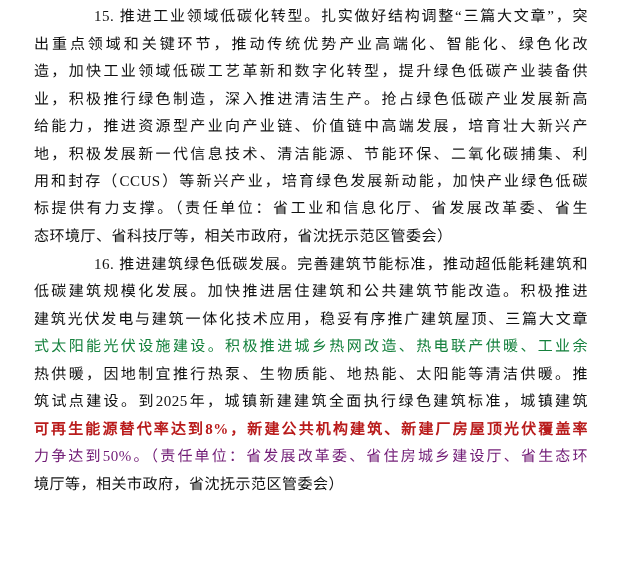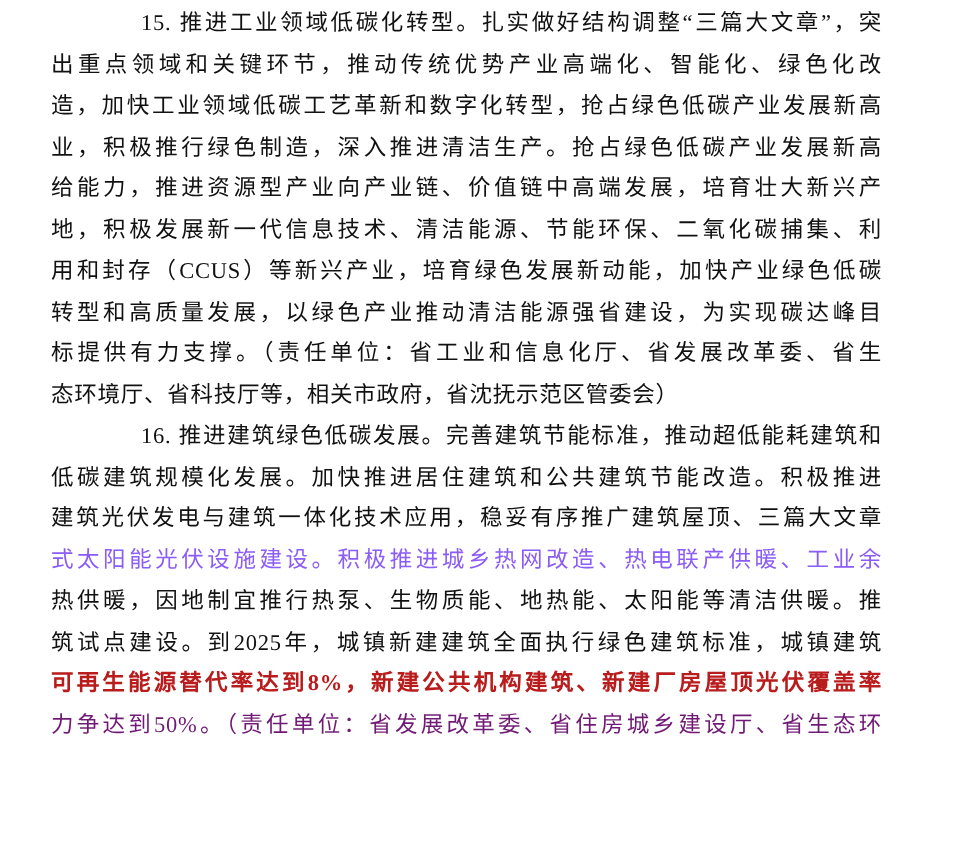--- a/index.html
+++ b/index.html
@@ -43,32 +43,32 @@
     text-align-last: left;
   }
 </style>
 </head>
 <body>
 
 <div class="page" id="doc-root" style="background: rgb(255, 255, 255);">
     <div class="paragraph">
       <div class="line first" style="color: rgb(17, 17, 17);">15. 推进工业领域低碳化转型。扎实做好结构调整“三篇大文章”，突</div>
       <div class="line" style="color: rgb(17, 17, 17);">出重点领域和关键环节，推动传统优势产业高端化、智能化、绿色化改</div>
-      <div class="line" style="color: rgb(17, 17, 17);">造，加快工业领域低碳工艺革新和数字化转型，抢占绿色低碳产业发展新高</div>
+      <div class="line" style="color: rgb(17, 17, 17);">造，加快工业领域低碳工艺革新和数字化转型，提升绿色低碳产业装备供</div>
       <div class="line" style="color: rgb(17, 17, 17);">业，积极推行绿色制造，深入推进清洁生产。抢占绿色低碳产业发展新高</div>
       <div class="line" style="color: rgb(17, 17, 17);">给能力，推进资源型产业向产业链、价值链中高端发展，培育壮大新兴产</div>
       <div class="line" style="color: rgb(17, 17, 17);">地，积极发展新一代信息技术、清洁能源、节能环保、二氧化碳捕集、利</div>
       <div class="line" style="color: rgb(17, 17, 17);">用和封存（CCUS）等新兴产业，培育绿色发展新动能，加快产业绿色低碳</div>
-      <div class="line" style="color: rgb(17, 17, 17);">转型和高质量发展，以绿色产业推动清洁能源强省建设，为实现碳达峰目</div>
       <div class="line" style="color: rgb(17, 17, 17); font-family: Liberation Mono, monospace;">标提供有力支撑。（责任单位：省工业和信息化厅、省发展改革委、省生</div>
       <div class="line last" style="color: rgb(17, 17, 17);">态环境厅、省科技厅等，相关市政府，省沈抚示范区管委会）</div>
     </div>
     <div class="paragraph">
       <div class="line first" style="color: rgb(17, 17, 17);">16. 推进建筑绿色低碳发展。完善建筑节能标准，推动超低能耗建筑和</div>
       <div class="line" style="color: rgb(17, 17, 17);">低碳建筑规模化发展。加快推进居住建筑和公共建筑节能改造。积极推进</div>
       <div class="line" style="color: rgb(17, 17, 17);">建筑光伏发电与建筑一体化技术应用，稳妥有序推广建筑屋顶、三篇大文章</div>
-      <div class="line" style="color: #8b5cf6;">式太阳能光伏设施建设。积极推进城乡热网改造、热电联产供暖、工业余</div>
+      <div class="line" style="color: #15803d;">式太阳能光伏设施建设。积极推进城乡热网改造、热电联产供暖、工业余</div>
       <div class="line" style="color: rgb(17, 17, 17);">热供暖，因地制宜推行热泵、生物质能、地热能、太阳能等清洁供暖。推</div>
       <div class="line" style="color: rgb(17, 17, 17);">筑试点建设。到2025年，城镇新建建筑全面执行绿色建筑标准，城镇建筑</div>
       <div class="line" style="color: #b91c1c; font-weight: bold;">可再生能源替代率达到8%，新建公共机构建筑、新建厂房屋顶光伏覆盖率</div>
       <div class="line" style="color: #701a75;">力争达到50%。（责任单位：省发展改革委、省住房城乡建设厅、省生态环</div>
+      <div class="line last" style="color: rgb(17, 17, 17);">境厅等，相关市政府，省沈抚示范区管委会）</div>
     </div>
   </div>
 
 </body></html>

